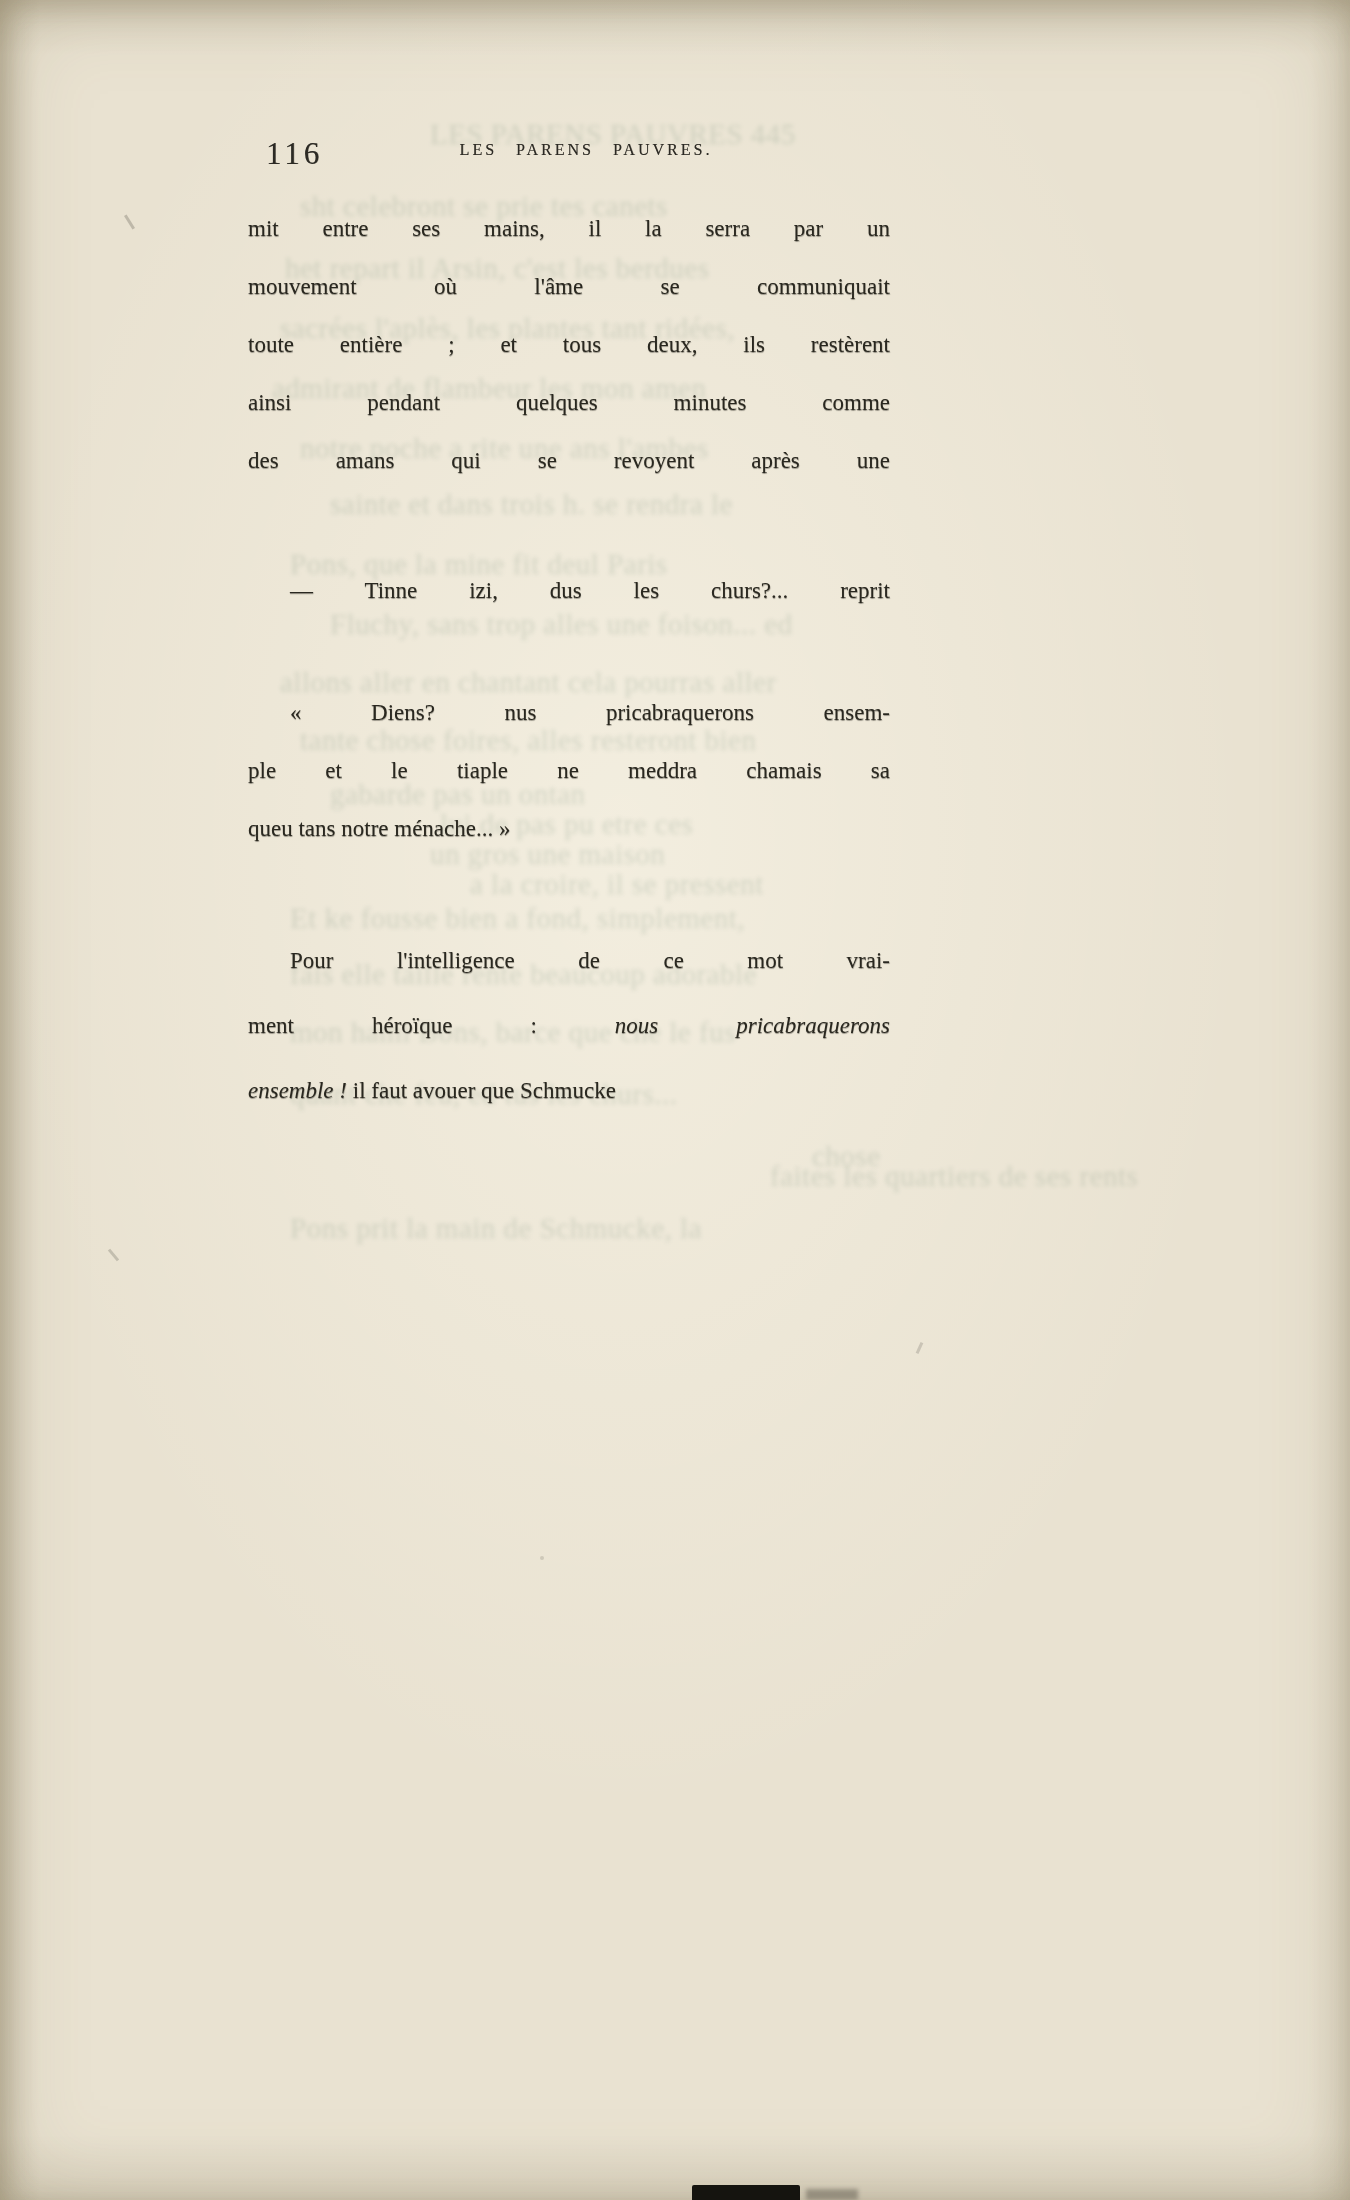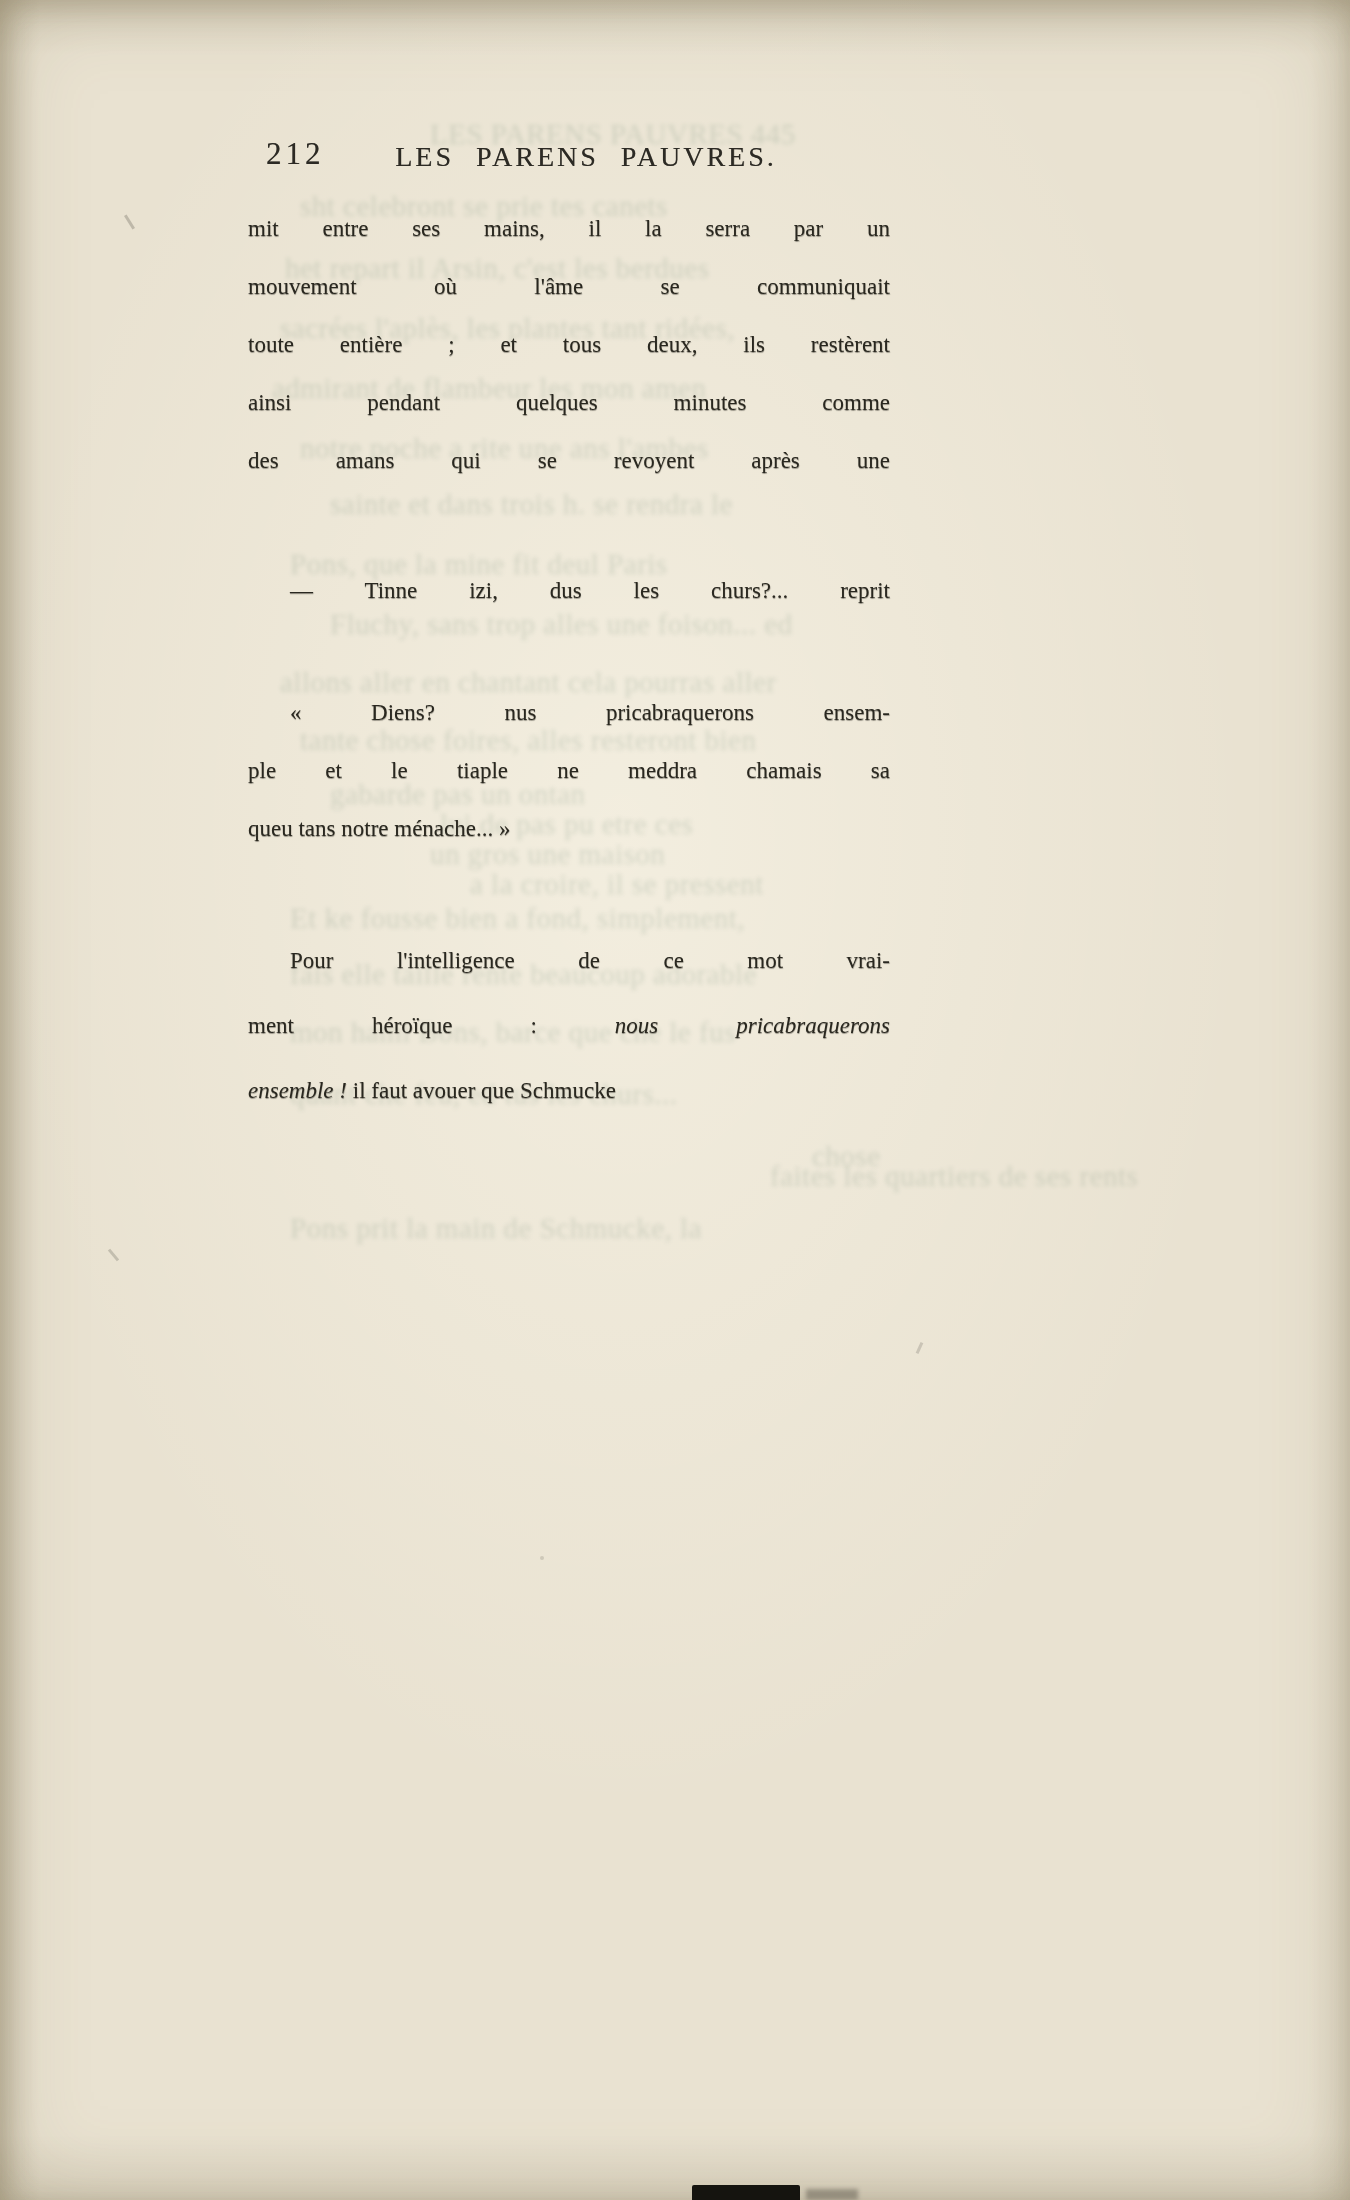--- a/index.html
+++ b/index.html
@@ -35,21 +35,21 @@
     position:absolute;left:263px;top:134px;width:646px;height:44px;
     color:#2c2a24;
   }
   .pagenum{
     position:absolute;left:3px;top:2px;
     font-size:31px;letter-spacing:4px;
     text-shadow:.3px .4px .6px rgba(43,40,34,.5);
   }
   .runtitle{
     position:absolute;left:0;right:0;top:7px;text-align:center;
-    font-size:28px;letter-spacing:3px;word-spacing:12px;
+    font-size:16px;letter-spacing:3px;word-spacing:12px;
     text-shadow:.3px .4px .6px rgba(43,40,34,.5);
   }
 
   
   .textblock{
     position:absolute;left:248px;top:200px;width:642px;
     color:#29271f;
     font-size:23px;
     text-shadow:.3px .5px .7px rgba(43,40,34,.42);
   }
@@ -89,21 +89,21 @@
       <div class="bleedline" style="left: 290px; top: 902px;">Et ke fousse bien a fond, simplement,</div>
       <div class="bleedline" style="left: 290px; top: 958px;">fais elle taille rente beaucoup adorable</div>
       <div class="bleedline" style="left: 290px; top: 1016px;">mon hami Bons, barce que che le fus</div>
       <div class="bleedline" style="left: 290px; top: 1078px;">quant che feu, ed tus les churs...</div>
       <div class="bleedline" style="left: 812px; top: 1140px;">chose</div>
       <div class="bleedline" style="left: 770px; top: 1160px;">faites les quartiers de ses rents</div>
       <div class="bleedline" style="left: 290px; top: 1212px;">Pons prit la main de Schmucke, la</div>
     </div>
 
   <header class="pagehead">
-    <span class="pagenum">212</span>
+    <span class="pagenum">116</span>
     <span class="runtitle">LES PARENS PAUVRES.</span>
   </header>
 
   <main class="textblock" id="textblock">
       <div class="para" style="line-height: 58px; margin-top: 0px;">
         <div class="tline"><span>mit entre ses mains, il la serra par un</span></div>
         <div class="tline"><span>mouvement où l'âme se communiquait</span></div>
         <div class="tline"><span>toute entière ; et tous deux, ils restèrent</span></div>
         <div class="tline"><span>ainsi pendant quelques minutes comme</span></div>
         <div class="tline"><span>des amans qui se revoyent après une</span></div>

